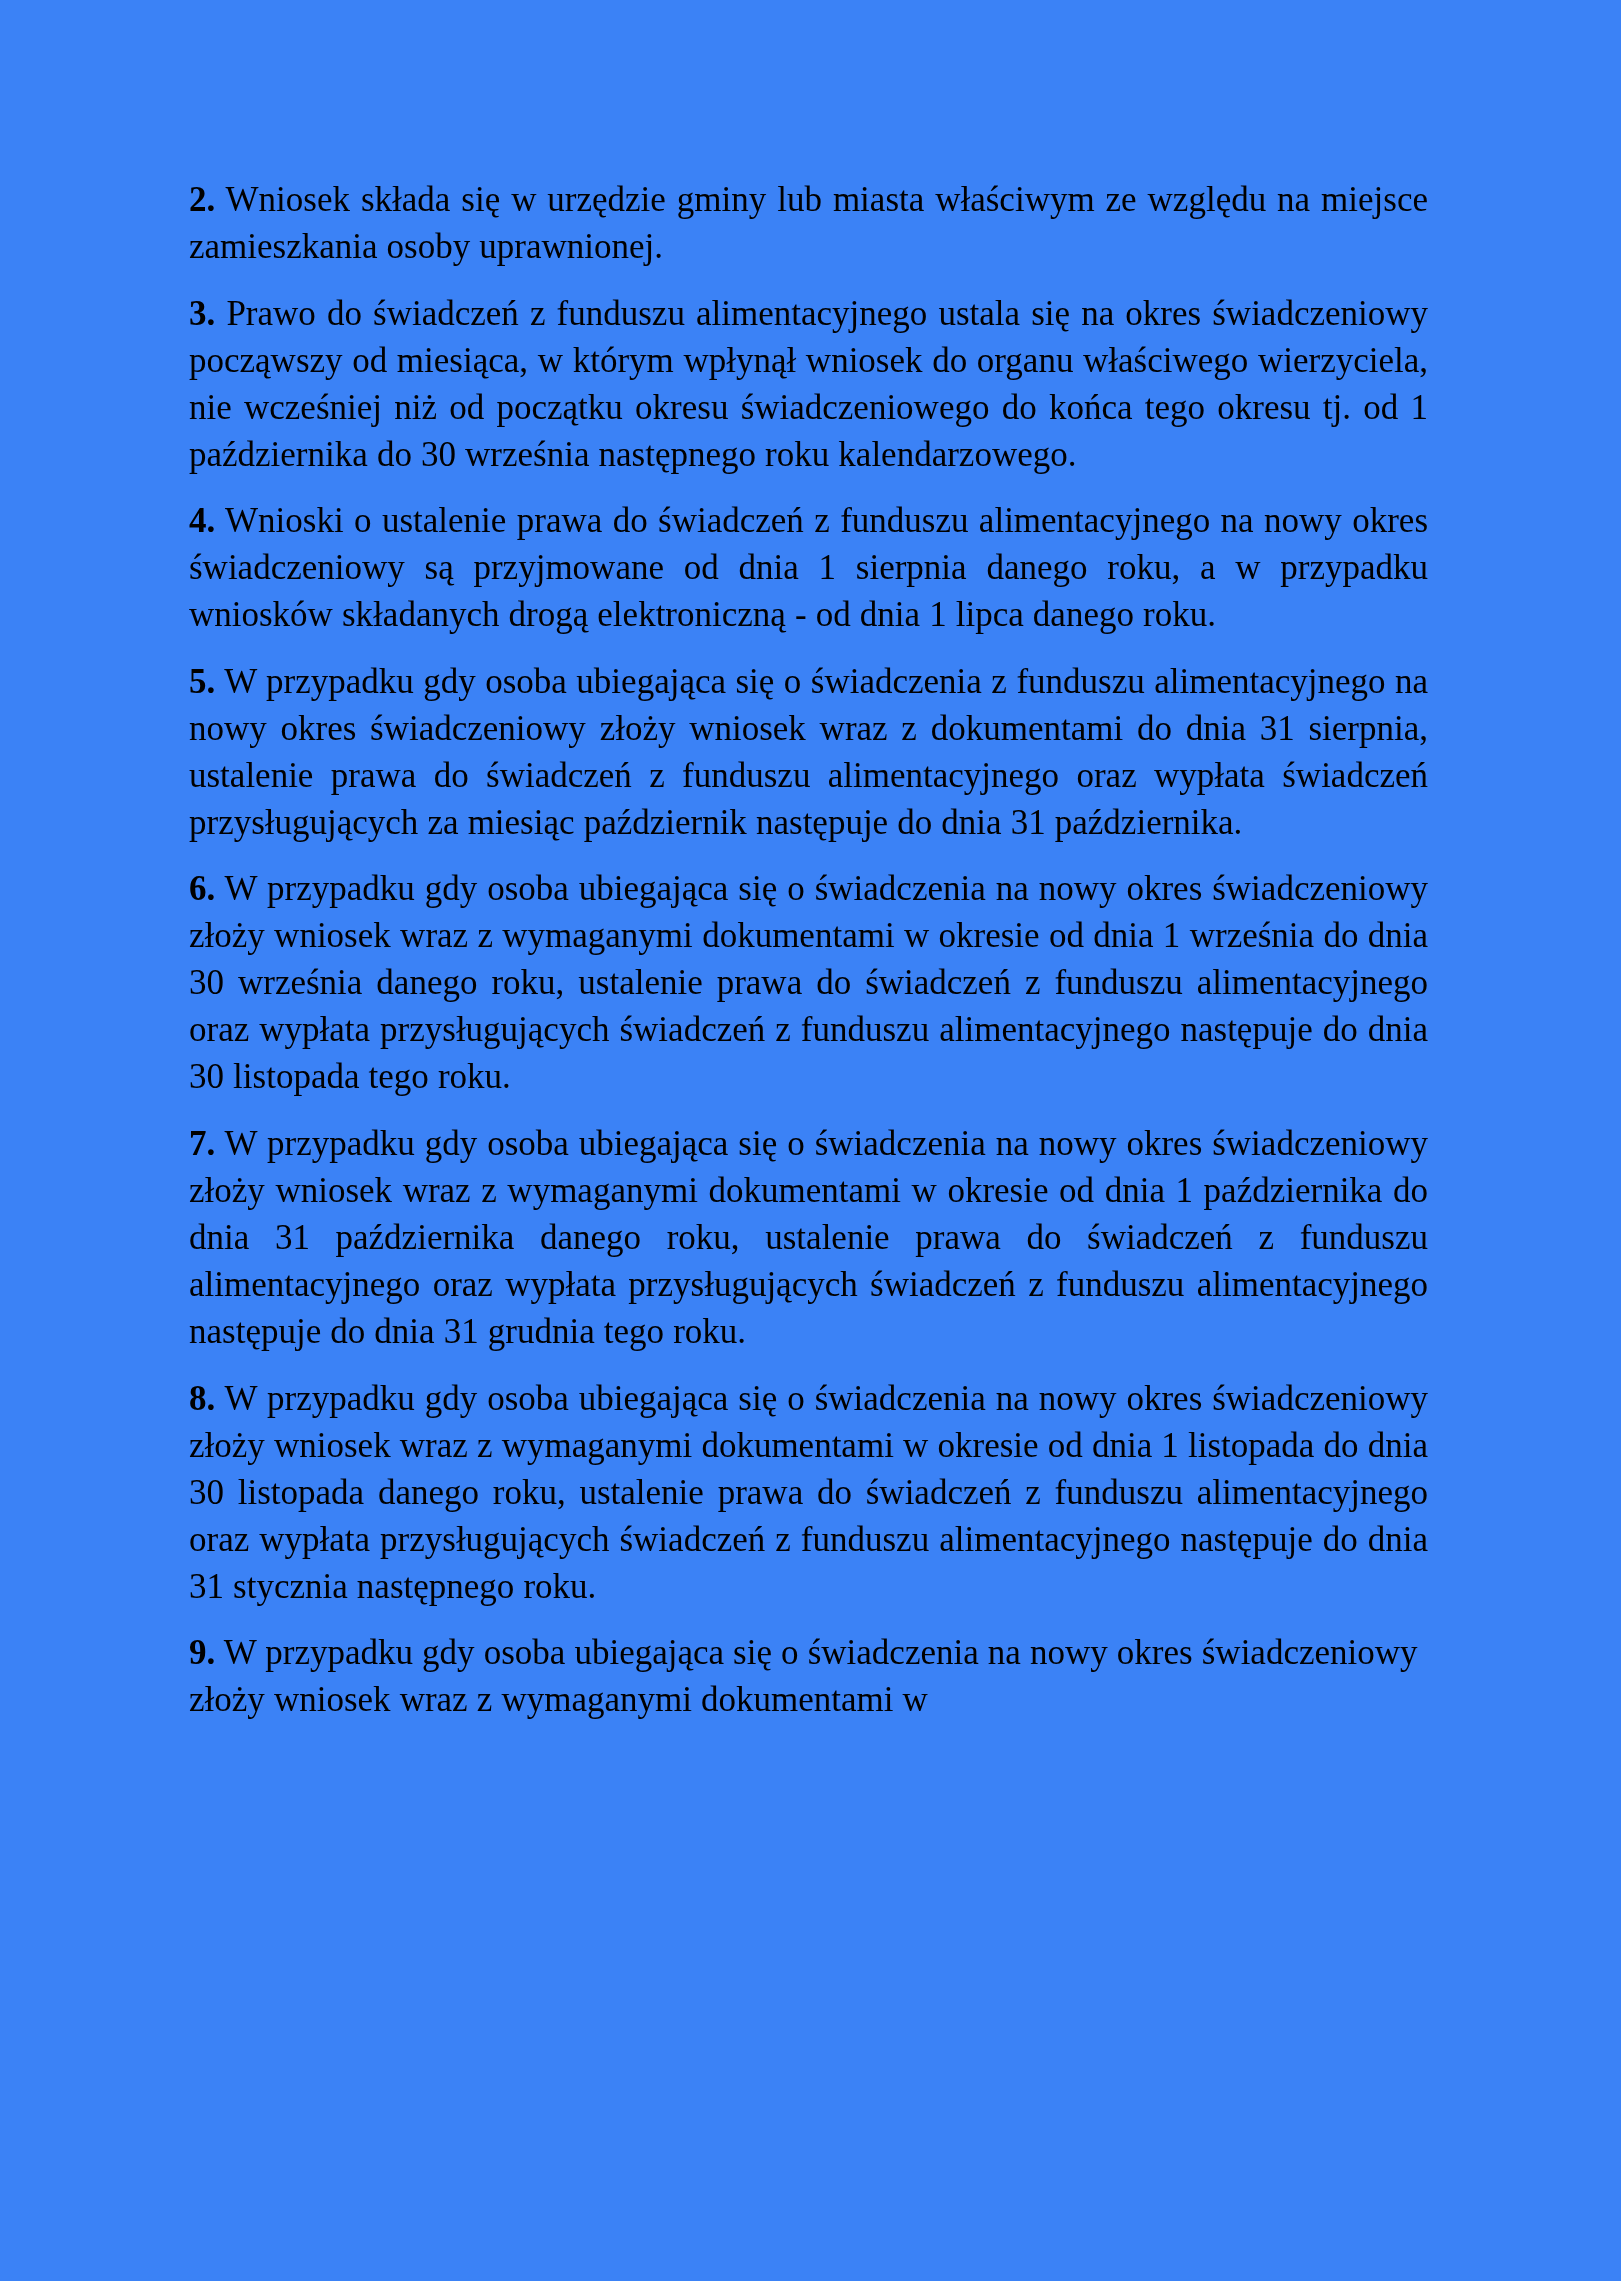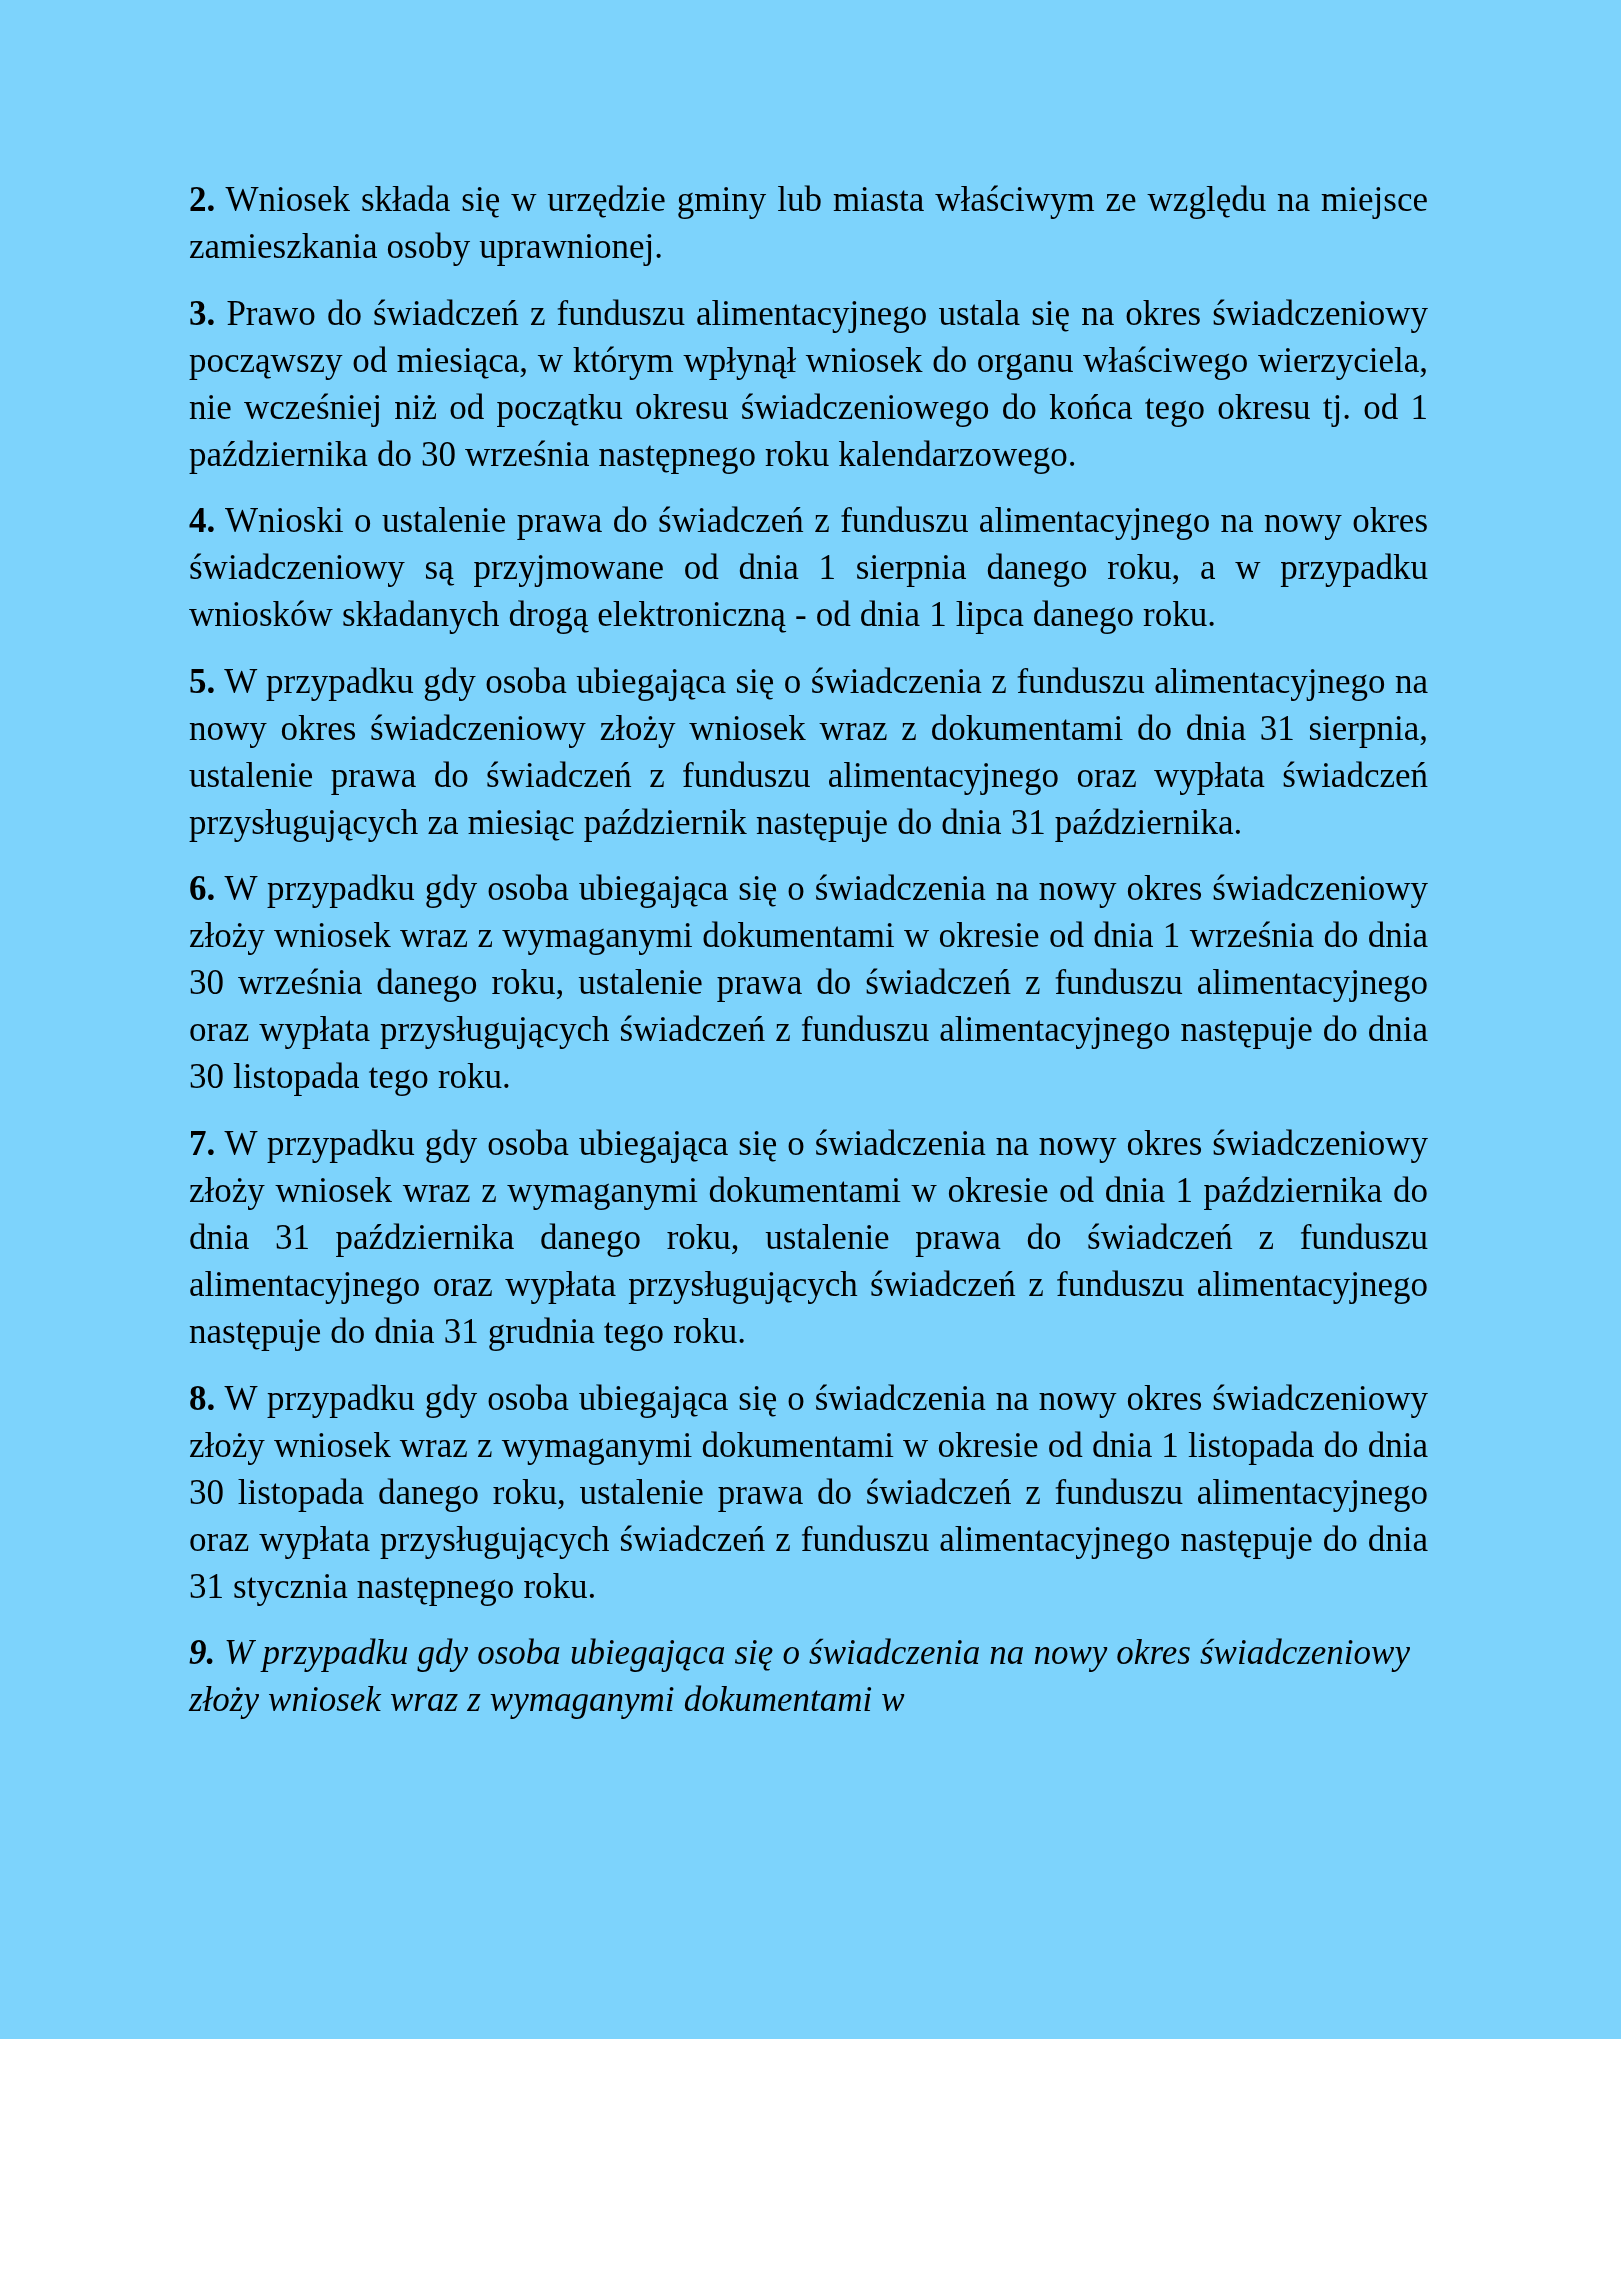--- a/index.html
+++ b/index.html
@@ -7,22 +7,22 @@
     padding: 0;
     background: #ffffff;
   }
   body {
     font-family: "Liberation Serif", "DejaVu Serif", serif;
     color: #000000;
   }
   .page {
     position: relative;
     width: 1621px;
-    height: 2039px;
-    background: #7dd3fc;
+    height: 2281px;
+    background: #3b82f6;
     margin: 0 auto;
     overflow: hidden;
     box-sizing: border-box;
   }
   .content {
     position: absolute;
     left: 189px;
     top: 176px;
     width: 1239px;
   }
@@ -31,21 +31,20 @@
     line-height: 47px;
     text-align: justify;
     text-justify: inter-word;
     margin: 0 0 19.6px 0;
     color: #000000;
     hyphens: none;
     word-spacing: 0.01em;
   }
   .para:last-child {
     margin-bottom: 0;
-    font-style: italic;
   }
   
   .para.open {
     text-align: left;
   }
   .para.open .lead-num + span,
   .para .body-text {
     
   }
   .lead-num {

